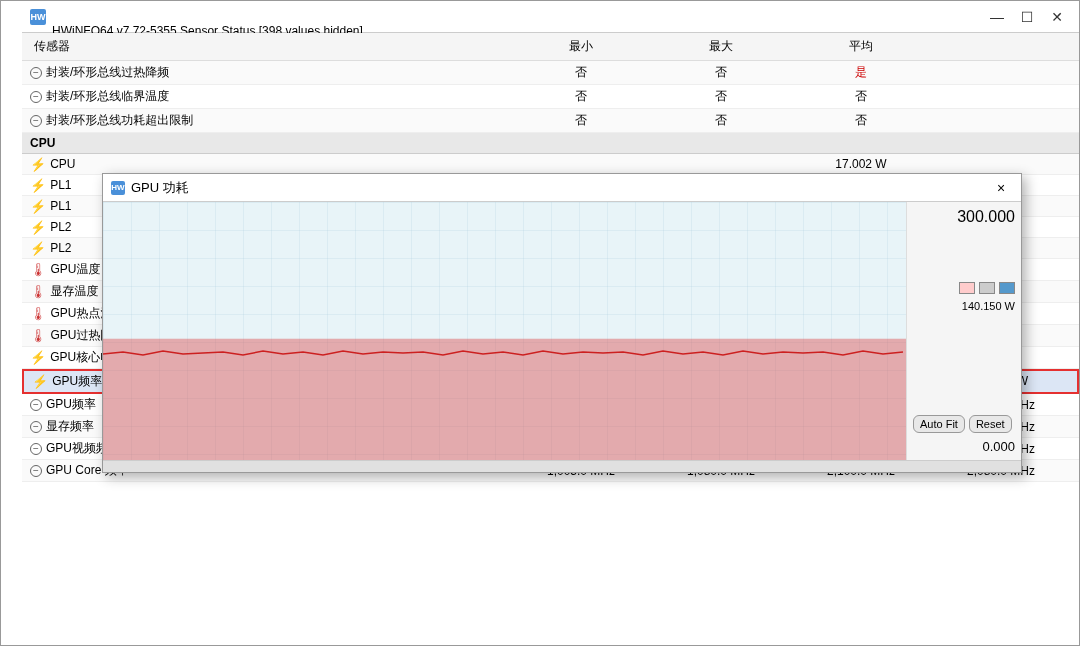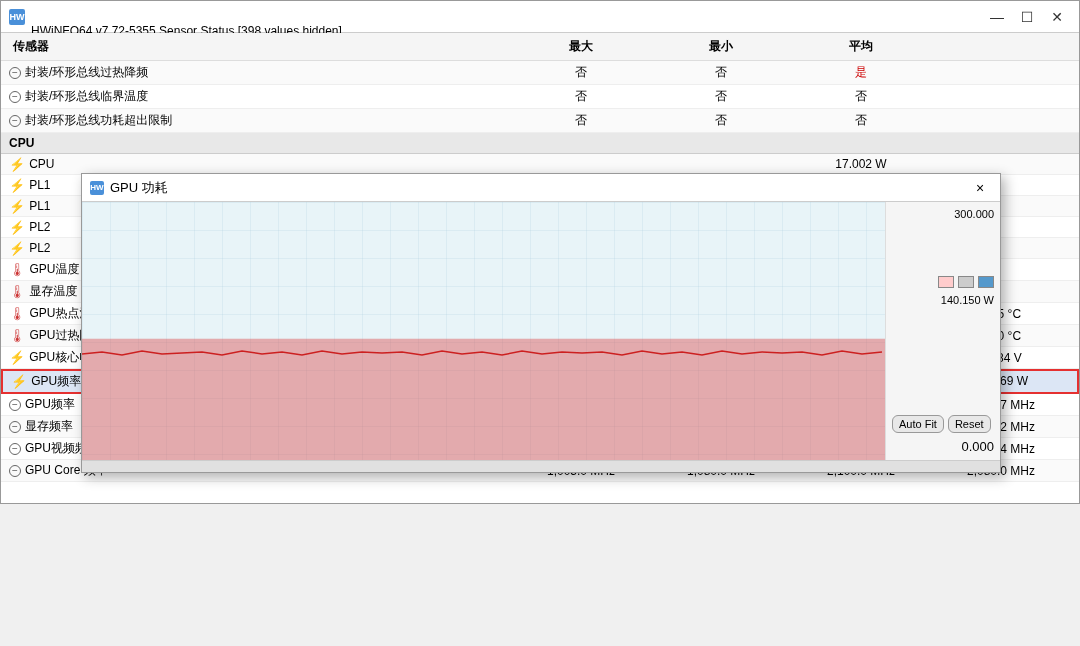--- a/index.html
+++ b/index.html
@@ -6,25 +6,26 @@
     body {
       font-family: 'Segoe UI', Arial, sans-serif;
       font-size: 12px;
       background: #f0f0f0;
       width: 1080px;
       height: 646px;
       overflow: hidden;
     }
     .window {
       width: 1080px;
-      height: 504px;
+      height: 646px;
       background: #fff;
       display: flex;
       flex-direction: column;
       border: 1px solid #999;
+      padding-left: 21px;
     }
     .title-bar {
       background: #fff;
       padding: 6px 8px;
       display: flex;
       align-items: center;
       justify-content: space-between;
       border-bottom: 1px solid #ccc;
       height: 32px;
     }
@@ -78,21 +79,21 @@
       width: 100%;
       background: #fff;
     }
     .table-header {
       display: grid;
       grid-template-columns: 1fr 140px 140px 140px 140px;
       background: #f5f5f5;
       border-bottom: 1px solid #ddd;
       padding: 3px 8px;
       font-size: 12px;
-      font-weight: bold;
+      font-weight: normal;
     }
     .table-header span { padding: 2px 4px; text-align: center; }
     .table-header span:first-child { text-align: left; }
 
     .table-row {
       display: grid;
       grid-template-columns: 1fr 140px 140px 140px 140px;
       border-bottom: 1px solid #eee;
       padding: 2px 8px;
       font-size: 12px;
@@ -204,21 +205,21 @@
     .popup-sidebar {
       width: 115px;
       background: #f5f5f5;
       border-left: 1px solid #ddd;
       display: flex;
       flex-direction: column;
       padding: 6px;
       gap: 6px;
     }
     .sidebar-value-top {
-      font-size: 11px;
+      font-size: 16px;
       text-align: right;
     }
     .sidebar-colors {
       display: flex;
       gap: 4px;
       justify-content: flex-end;
       margin-top: 50px;
     }
     .color-swatch {
       width: 16px;
@@ -271,22 +272,22 @@
       <button class="title-btn close">✕</button>
     </div>
   </div>
 
   <div class="content">
 
     <div class="sensor-table">
 
       <div class="table-header">
         <span>传感器</span>
+        <span>最小</span>
         <span>最大</span>
-        <span>最小</span>
         <span>平均</span>
       </div>
 
       <div class="table-row">
         <div class="col-name">
             <span class="minus-icon">−</span>
             <span>封装/环形总线过热降频</span>
           </div>
         <div class="col-val">否</div>
         <div class="col-val">否</div>

